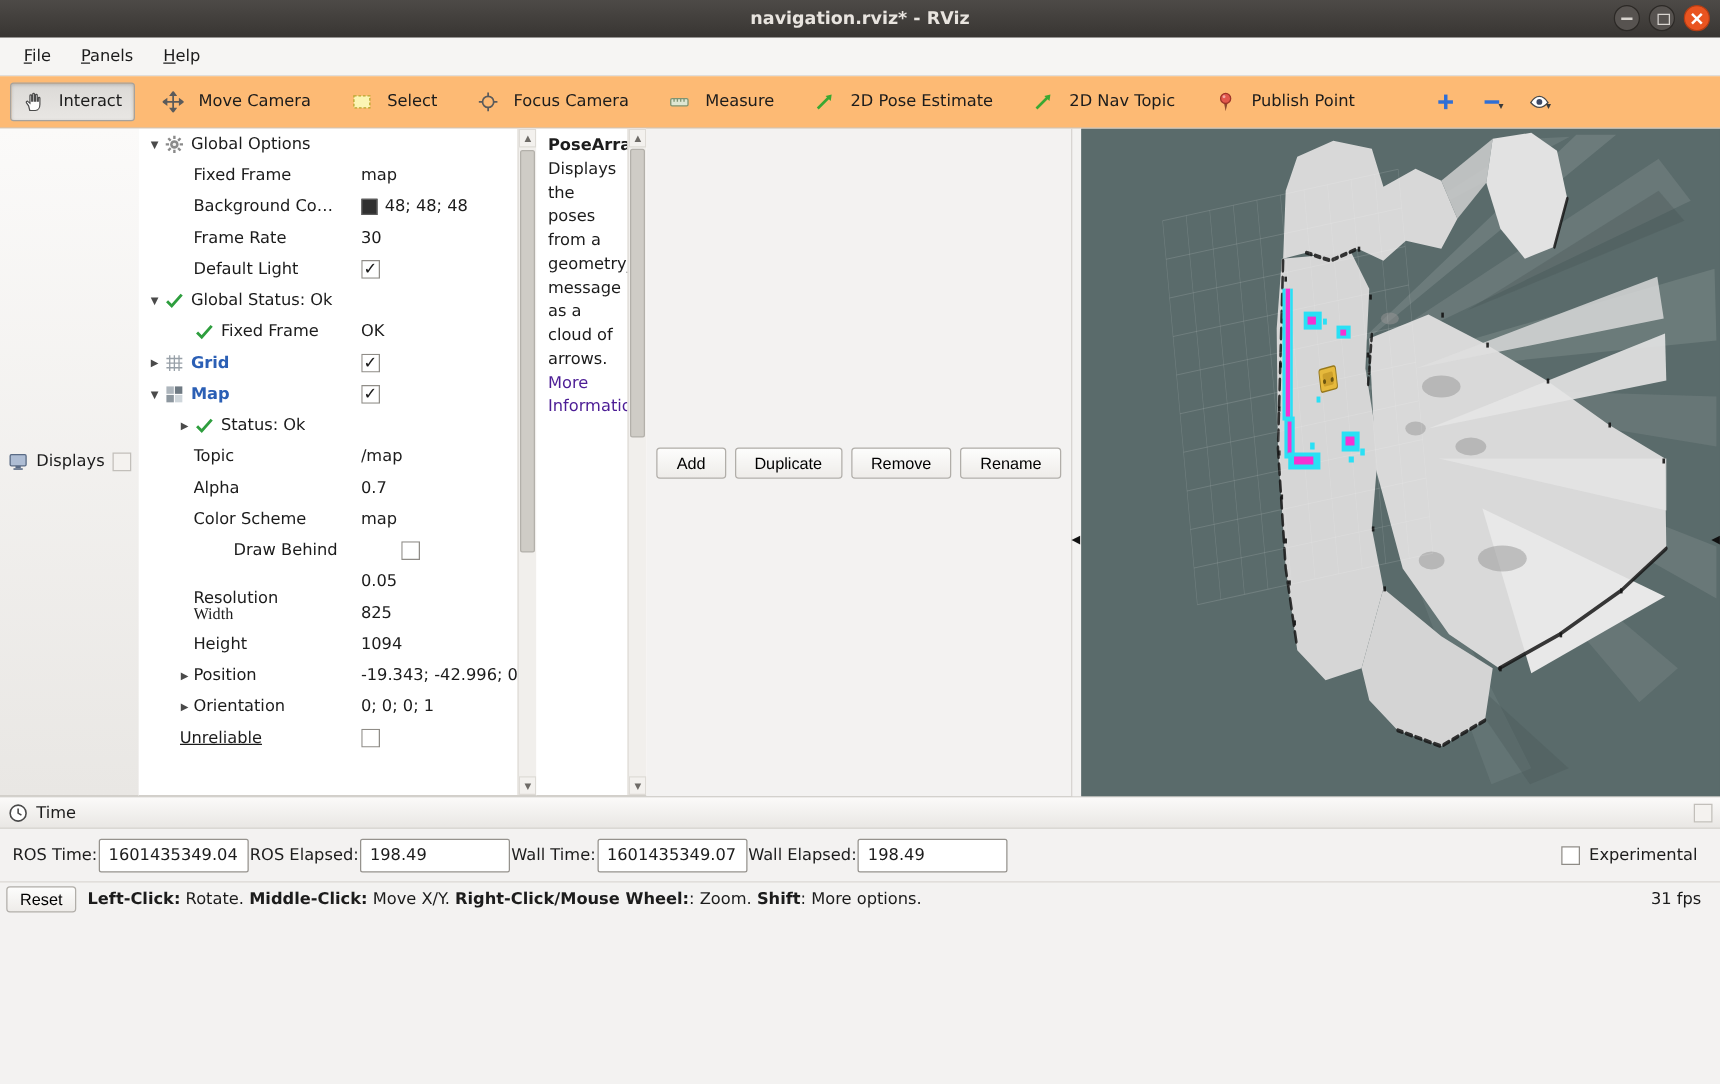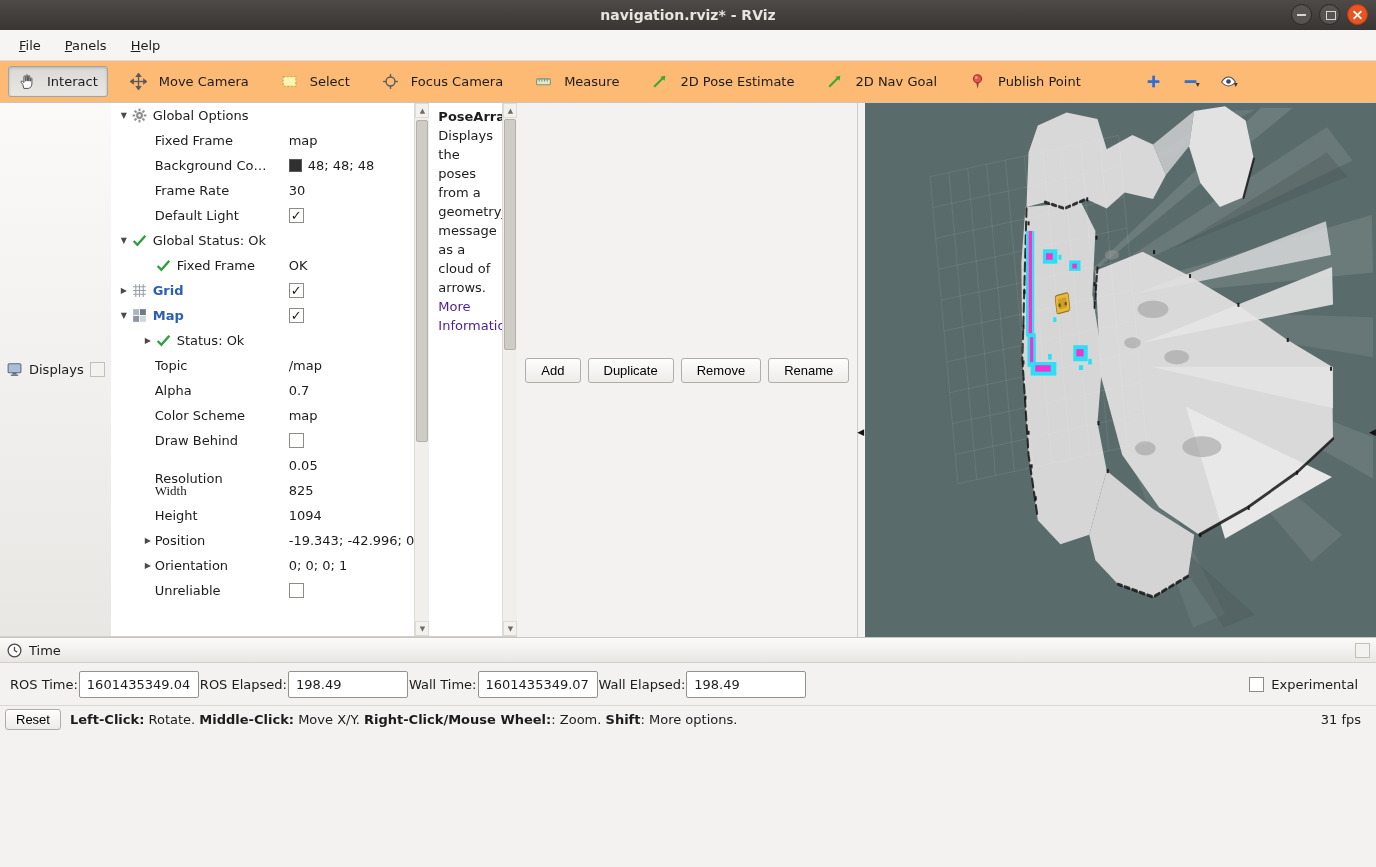--- a/index.html
+++ b/index.html
@@ -164,21 +164,21 @@
           </span>
           <span class="tool-label">2D Pose Estimate</span>
         </div>
         <div class="tool-btn">
           <span class="icon t-icon">
             <svg viewBox="0 0 16 16">
               <line x1="3" y1="13" x2="11.5" y2="4.5" stroke="#3aa832" stroke-width="2"></line>
               <path d="M13.5 2.5 12.8 7.4 8.9 3.6z" fill="#3aa832"></path>
             </svg>
           </span>
-          <span class="tool-label">2D Nav Goal</span>
+          <span class="tool-label">2D Nav Topic</span>
         </div>
         <div class="tool-btn">
           <span class="icon t-icon">
             <svg viewBox="0 0 16 16">
               <path d="M8 15 6.9 9.4 9.4 9z" fill="#8c4a2f"></path>
               <circle cx="8" cy="5.4" r="3.8" fill="#e2574c" stroke="#9e3429"></circle>
               <circle cx="6.8" cy="4.2" r="1.1" fill="#f4a9a2"></circle>
             </svg>
           </span>
           <span class="tool-label">Publish Point</span>
@@ -379,21 +379,21 @@
             <div class="tree-row">
               <div class="tr-name" style="padding-left: 30px;">
                 <span class="expander"></span>
                 <span class="tr-label">Color Scheme</span>
               </div>
               <div class="tr-value">
                 <span>map</span>
               </div>
             </div>
             <div class="tree-row">
-              <div class="tr-name" style="padding-left: 30px;">
+              <div class="tr-name" style="padding-left: 30px; margin-left: 32px;">
                 <span class="expander"></span>
                 <span class="tr-label">Draw Behind</span>
               </div>
               <div class="tr-value">
                 <span class="checkbox"></span>
               </div>
             </div>
             <div class="tree-row">
               <div class="tr-name" style="padding-left: 30px; margin-top: 26px;">
                 <span class="expander"></span>
@@ -433,21 +433,21 @@
             <div class="tree-row">
               <div class="tr-name" style="padding-left: 30px;">
                 <span class="expander">▶</span>
                 <span class="tr-label">Orientation</span>
               </div>
               <div class="tr-value">
                 <span>0; 0; 0; 1</span>
               </div>
             </div>
             <div class="tree-row">
-              <div class="tr-name" style="padding-left: 30px;">
+              <div class="tr-name" style="padding-left: 19px; text-decoration: underline;">
                 <span class="expander"></span>
                 <span class="tr-label">Unreliable</span>
               </div>
               <div class="tr-value">
                 <span class="checkbox"></span>
               </div>
             </div>
           </div>
         <div class="vscroll">
           <div class="vs-arrow">▲</div>

